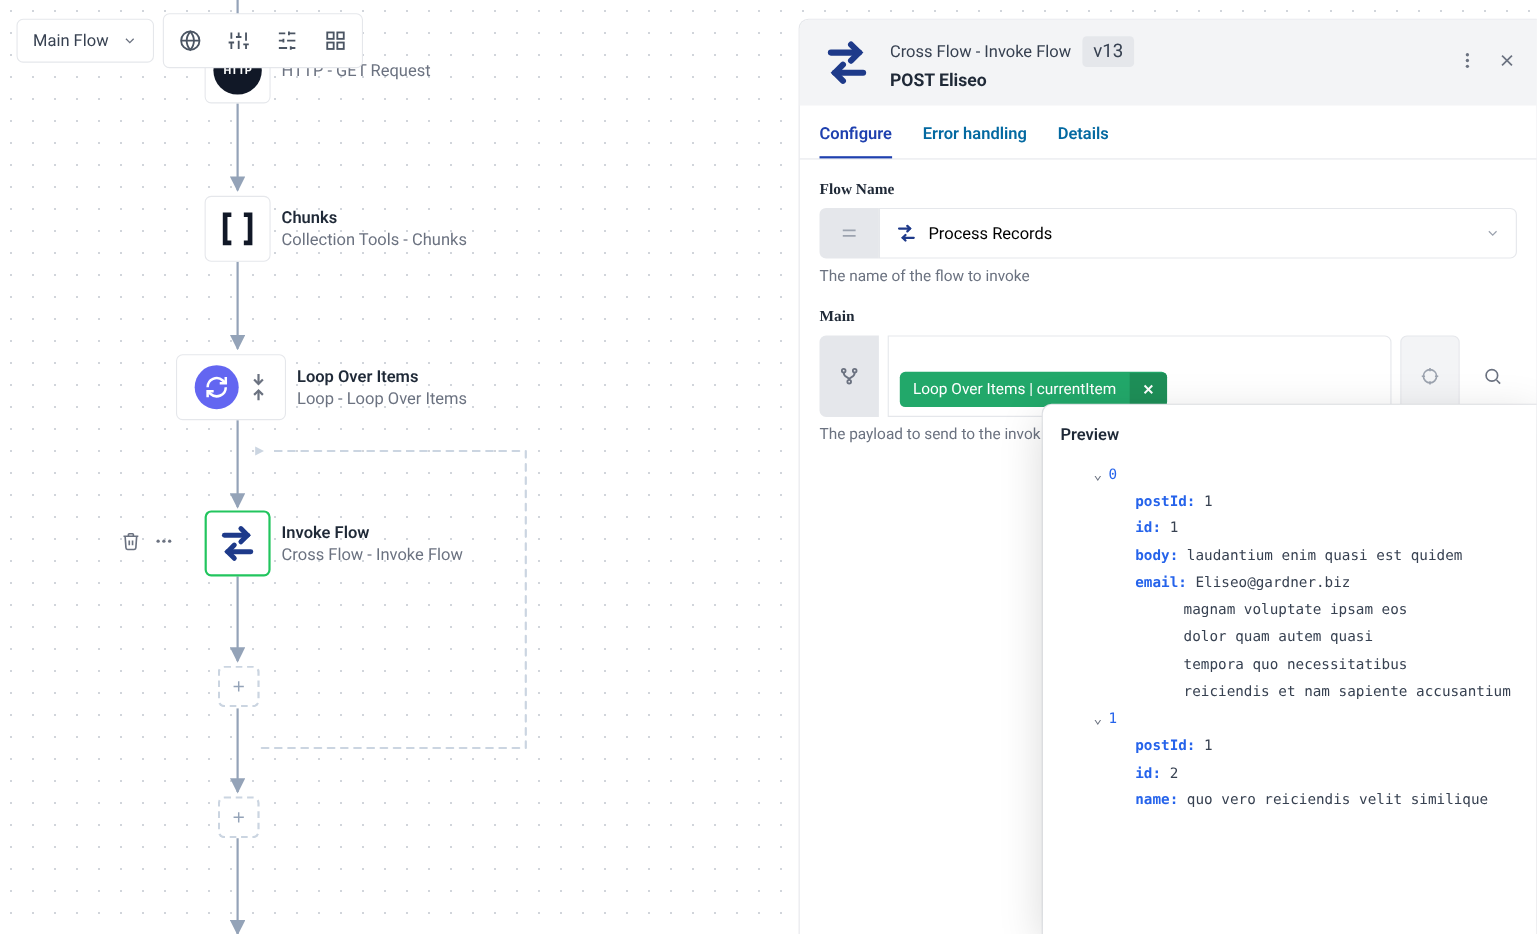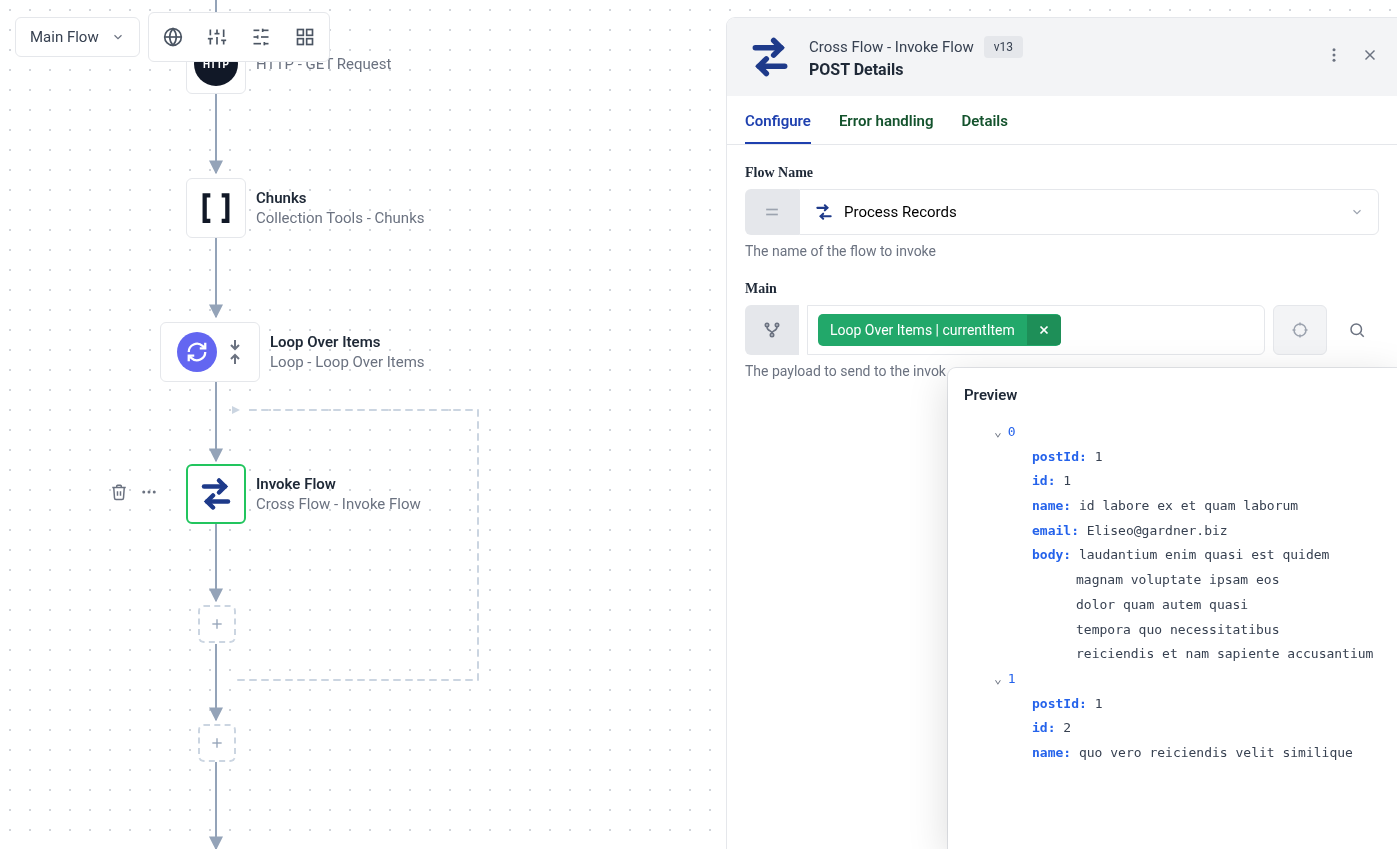--- a/index.html
+++ b/index.html
@@ -139,25 +139,25 @@
   gap: 14px;
 }
 .panel-header-icon {
   width: 50px; height: 50px;
   display: flex; align-items: center; justify-content: center;
   color: #1e3a8a;
 }
 .panel-header-text { flex: 1; }
 .panel-header-line1 { display: flex; align-items: center; gap: 10px; font-size: 15px; color: #374151; }
 .panel-header-line2 { font-size: 16px; font-weight: 700; color: #1f2937; margin-top: 2px; }
-.version-badge { background: #e5e7eb; border-radius: 4px; padding: 4px 10px; font-size: 12px; color: #374151; }
+.version-badge { background: #e5e7eb; border-radius: 4px; padding: 4px 10px; font-size: 17px; color: #374151; }
 .panel-header-actions { display: flex; gap: 18px; align-items: center; color: #6b7280; }
 .panel-header-actions > div { cursor: pointer; }
 .panel-tabs { display: flex; gap: 28px; padding: 16px 18px 0 18px; border-bottom: 1px solid #e5e7eb; text-align: center; }
-.tab { font-size: 15px; font-weight: 600; color: #14532d; padding-bottom: 12px; cursor: pointer; }
+.tab { font-size: 15px; font-weight: 600; color: #0369a1; padding-bottom: 12px; cursor: pointer; }
 .tab.active { color: #1e40af; border-bottom: 2px solid #1e40af; }
 .panel-body { padding: 20px 18px; overflow-y: auto; flex: 1; position: relative; }
 .field { margin-bottom: 22px; }
 .field-label { font-size: 14px; font-weight: 600; color: #1f2937; margin-bottom: 8px; font-family: Liberation Serif, serif; }
 .field-help { font-size: 14px; color: #6b7280; margin-top: 8px; }
 .field-row { display: flex; align-items: stretch; }
 .field-prefix {
   width: 54px;
   background: #e5e7eb;
   display: flex;
@@ -190,20 +190,21 @@
   gap: 6px;
 }
 .data-chip {
   background: #22a86a;
   color: #fff;
   border-radius: 5px;
   display: flex;
   align-items: center;
   overflow: hidden;
   font-size: 14px;
+  margin-top: 24px;
 }
 .data-chip-label { padding: 8px 12px; }
 .data-chip-close {
   background: #1e8f58;
   padding: 8px 10px;
   cursor: pointer;
   display: flex;
   align-items: center;
 }
 .data-action {
@@ -449,21 +450,21 @@
           <polyline points="14 3 18 7 14 11"></polyline>
           <path d="M20 17 L6 17"></path>
           <polyline points="10 13 6 17 10 21"></polyline>
         </svg>
     </div>
     <div class="panel-header-text">
       <div class="panel-header-line1">
         <span>Cross Flow - Invoke Flow</span>
         <span class="version-badge">v13</span>
       </div>
-      <div class="panel-header-line2">POST Details</div>
+      <div class="panel-header-line2">POST Eliseo</div>
     </div>
     <div class="panel-header-actions">
       <div>
         <svg width="18" height="18" viewBox="0 0 24 24" fill="currentColor">
             <circle cx="12" cy="5" r="2"></circle>
             <circle cx="12" cy="12" r="2"></circle>
             <circle cx="12" cy="19" r="2"></circle>
           </svg>
       </div>
       <div>
@@ -552,23 +553,22 @@
     </div>
   </div>
 </div>
 
 <div class="preview-popover">
   <div class="preview-title">Preview</div>
   <div class="preview-json">
     <div class="json-line indent0"><span class="caret">⌄</span><span class="json-idx">0</span></div>
     <div class="json-line indent1"><span class="json-key">postId:</span> <span>1</span></div>
     <div class="json-line indent1"><span class="json-key">id:</span> <span>1</span></div>
-    <div class="json-line indent1"><span class="json-key">name:</span> <span>id labore ex et quam laborum</span></div>
+    <div class="json-line indent1"><span class="json-key">body:</span> laudantium enim quasi est quidem</div>
     <div class="json-line indent1"><span class="json-key">email:</span> <span>Eliseo@gardner.biz</span></div>
-    <div class="json-line indent1"><span class="json-key">body:</span> laudantium enim quasi est quidem</div>
     <div class="json-line indent2">magnam voluptate ipsam eos</div>
     <div class="json-line indent2">dolor quam autem quasi</div>
     <div class="json-line indent2">tempora quo necessitatibus</div>
     <div class="json-line indent2">reiciendis et nam sapiente accusantium</div>
     <div class="json-line indent0"><span class="caret">⌄</span><span class="json-idx">1</span></div>
     <div class="json-line indent1"><span class="json-key">postId:</span> <span>1</span></div>
     <div class="json-line indent1"><span class="json-key">id:</span> <span>2</span></div>
     <div class="json-line indent1"><span class="json-key">name:</span> <span>quo vero reiciendis velit similique</span></div>
   </div>
 </div>

